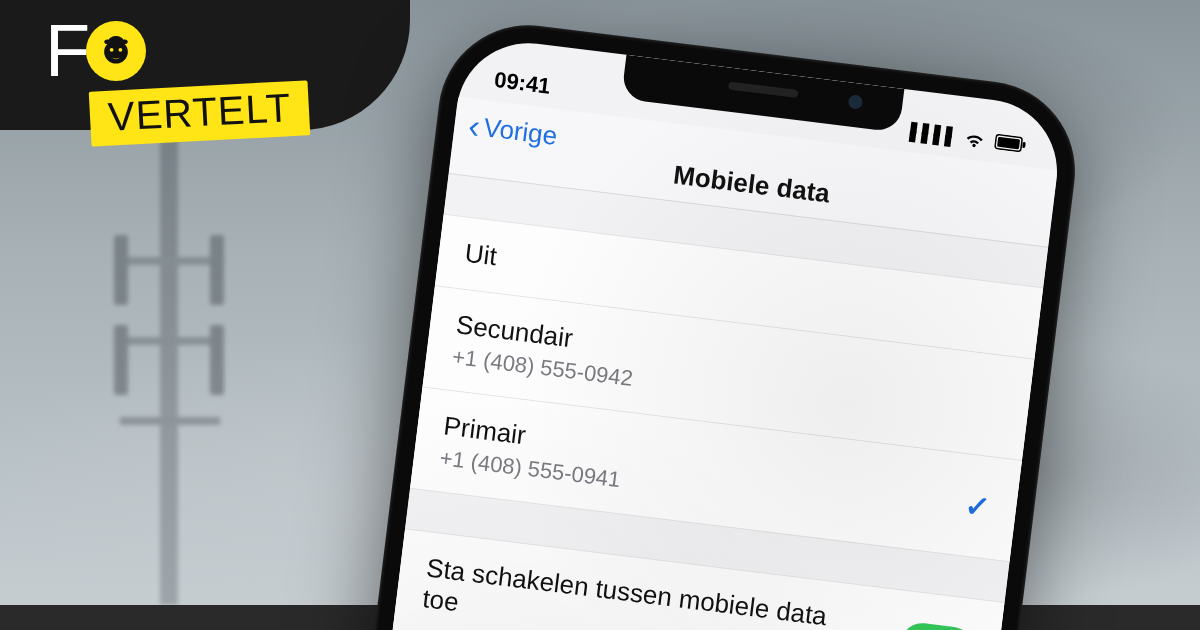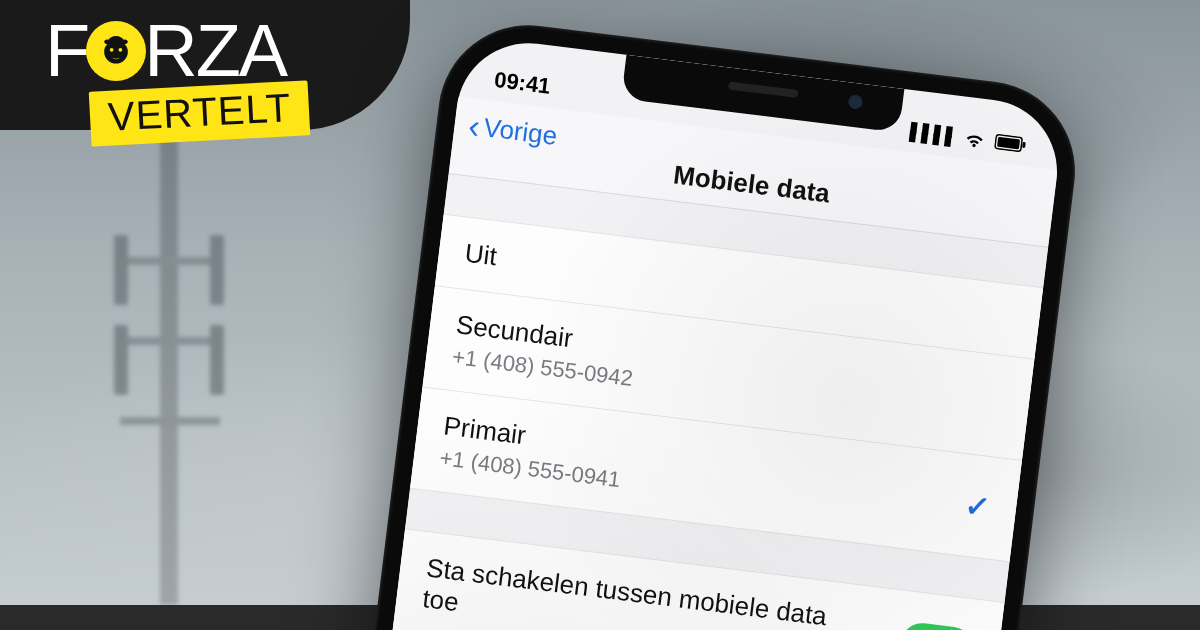--- a/index.html
+++ b/index.html
@@ -190,21 +190,20 @@
         <svg viewBox="0 0 64 64">
             <g fill="#111">
           <circle cx="32" cy="32" r="30" fill="none" stroke="#111" stroke-width="0"></circle>
           <path d="M32 8c6 0 10 3 12 6 3-1 6 0 7 3-1 3-3 4-5 4 3 3 5 7 5 12 0 11-9 19-19 19S13 44 13 33c0-5 2-9 5-12-2 0-4-1-5-4 1-3 4-4 7-3 2-3 6-6 12-6z"></path>
           <circle cx="25" cy="30" r="3" fill="#ffe416"></circle>
               <circle cx="39" cy="30" r="3" fill="#ffe416"></circle>
           <path d="M26 42c2 3 10 3 12 0-2 4-10 4-12 0z" fill="#ffe416"></path>
         </g>
           </svg>
       </span>
-      <span>RZA</span>
     </div>
     <div class="vertelt">VERTELT</div>
   </div>
 
   <div class="phone-slot">
     <div class="phone">
       <div class="screen">
         <div class="notch">
             <div class="speaker"></div>
             <div class="cam"></div>

